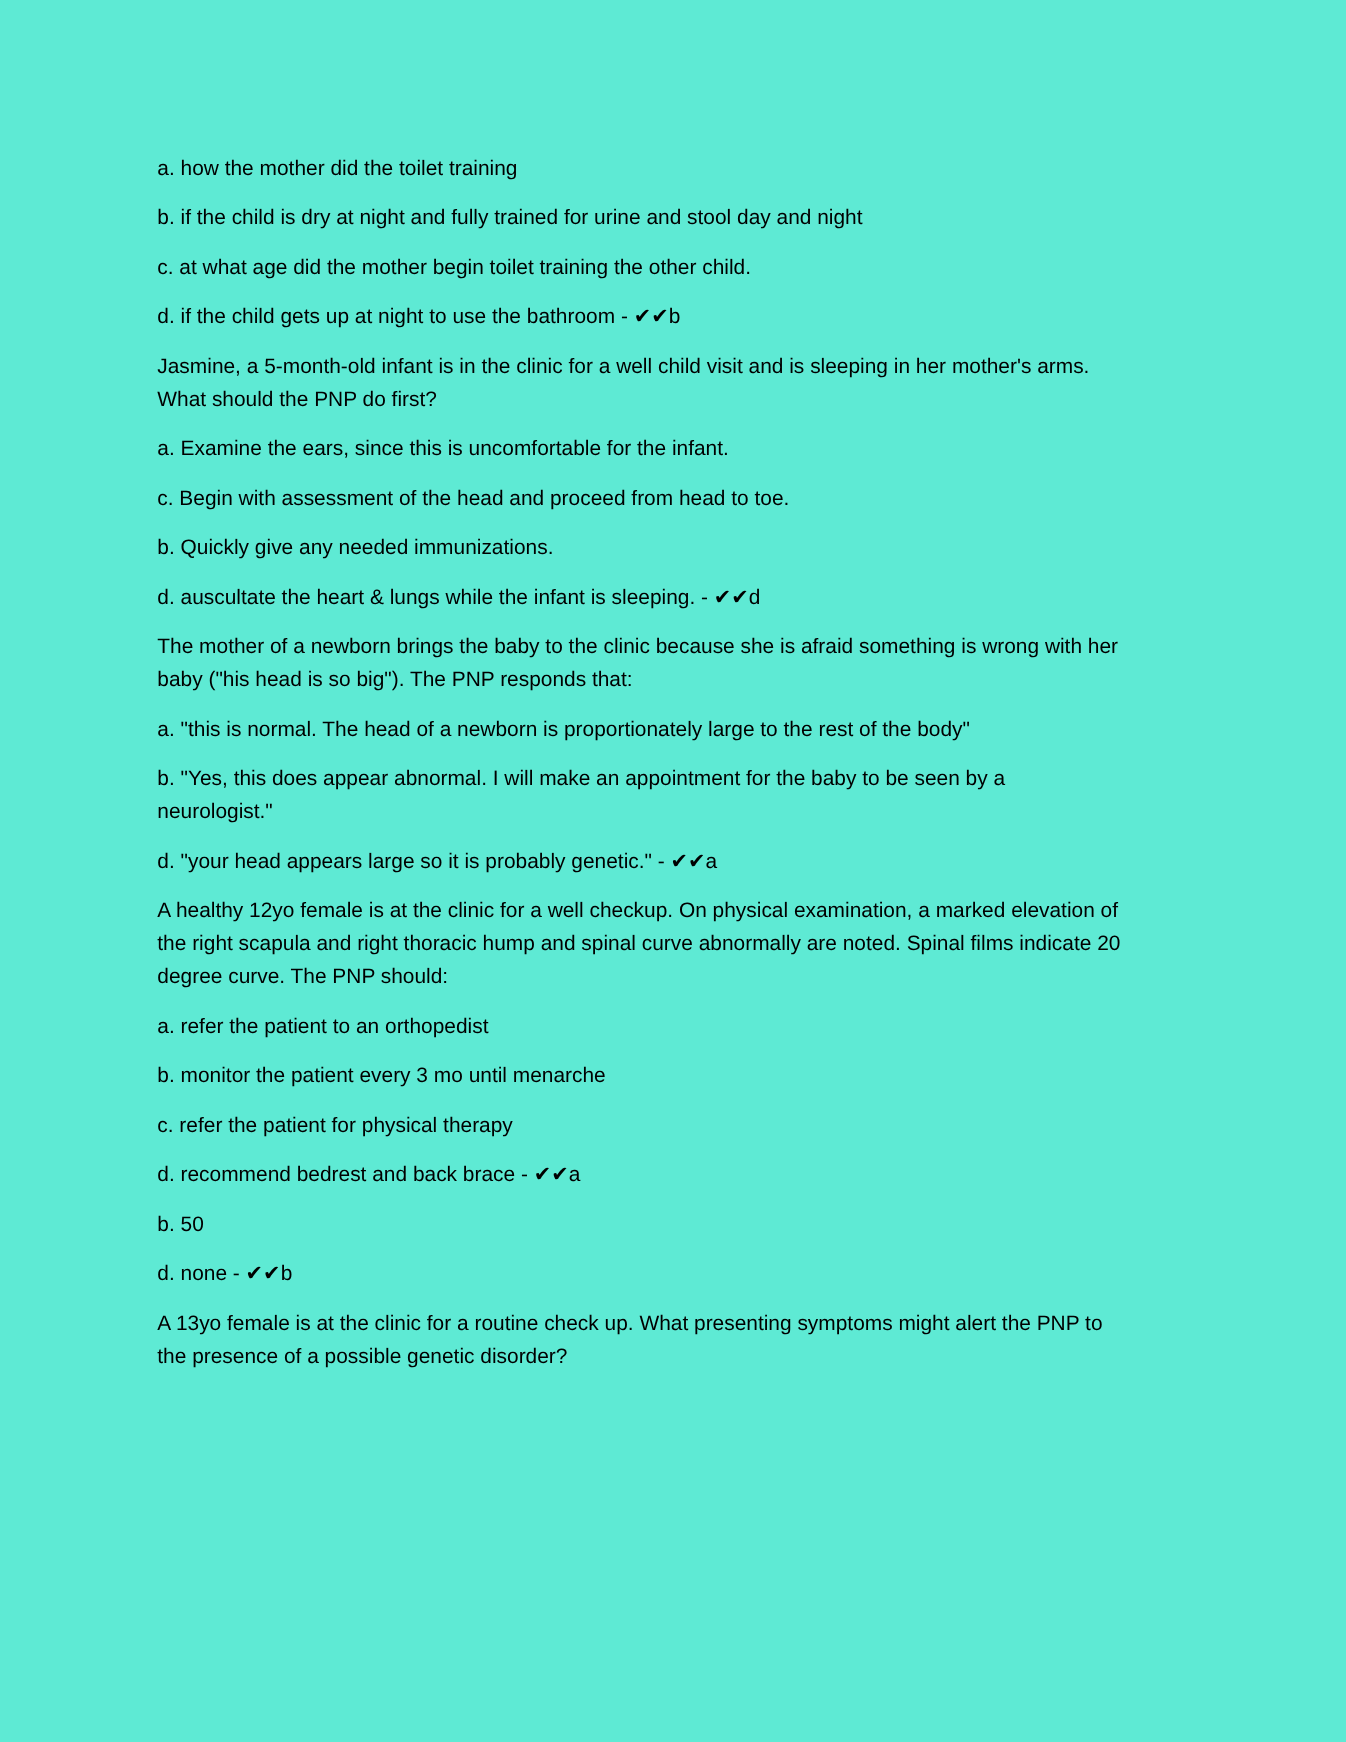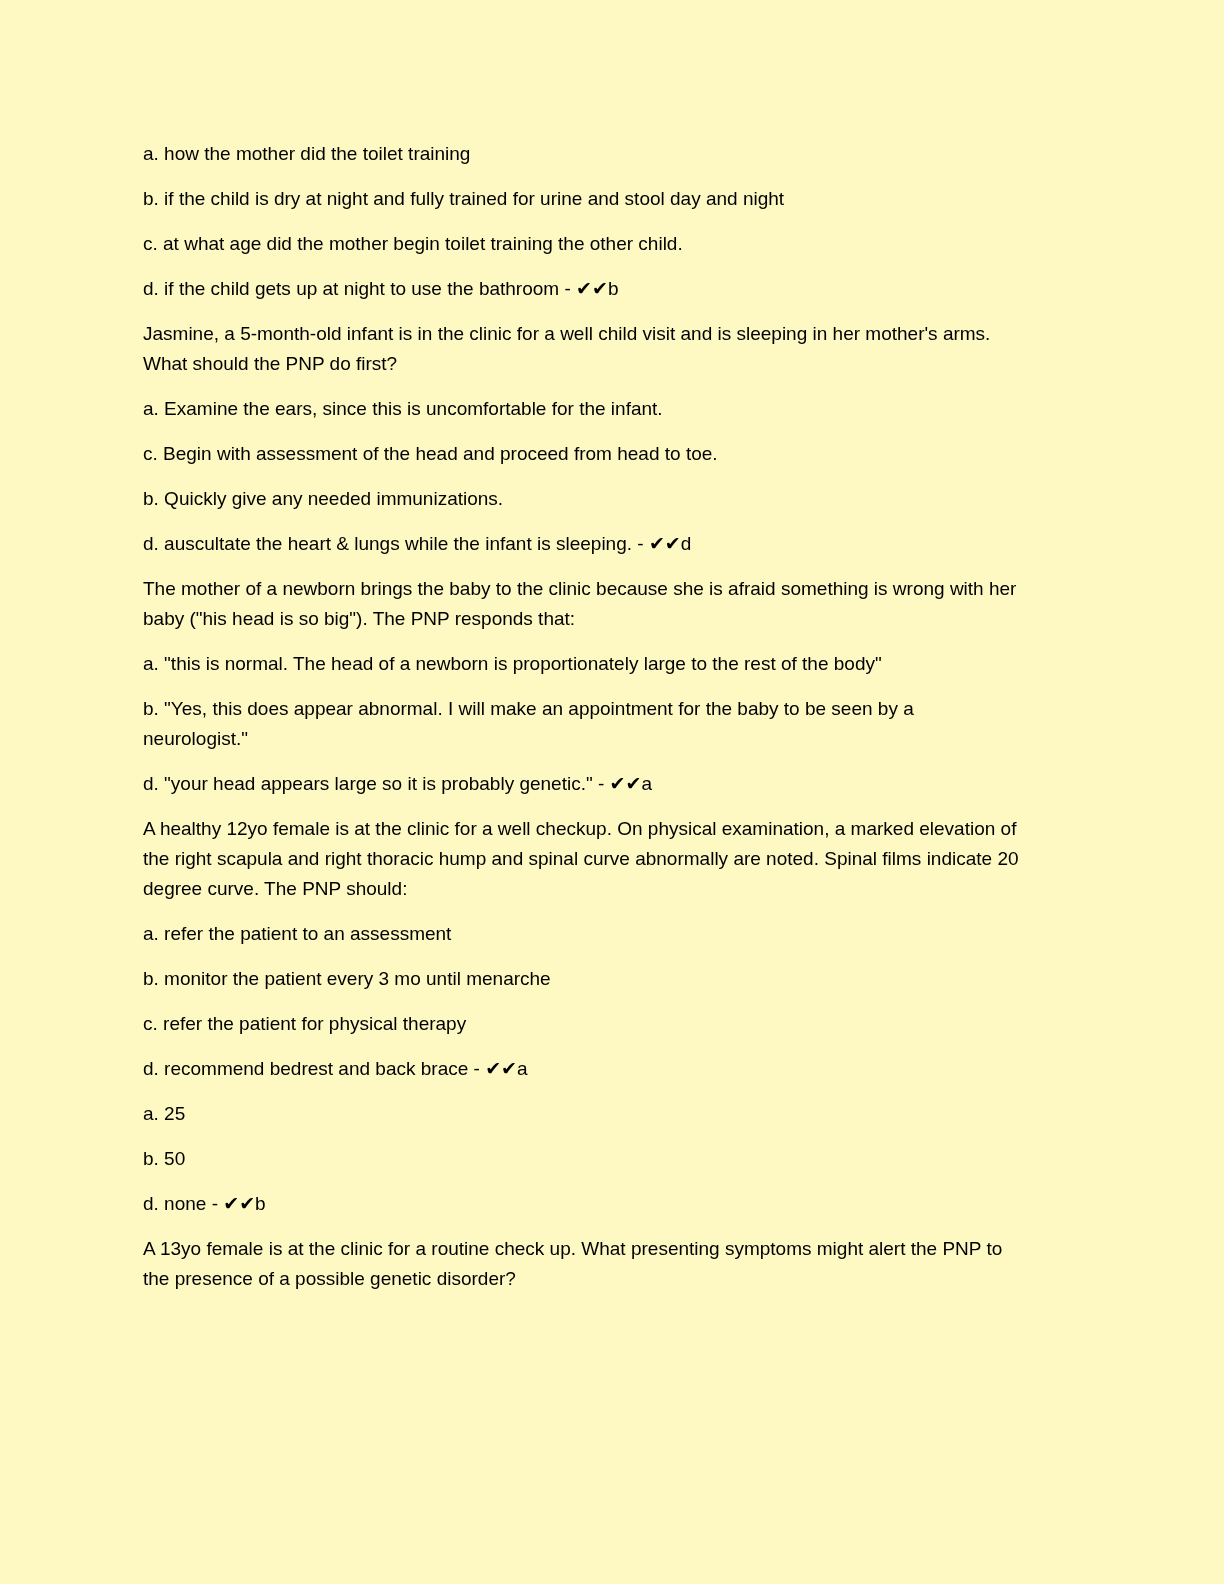--- a/index.html
+++ b/index.html
@@ -5,21 +5,21 @@
   html, body {
     margin: 0;
     padding: 0;
     background: #ffffff;
   }
   .page {
     position: relative;
     width: 1224px;
     height: 1584px;
     box-sizing: border-box;
-    background: #fef9c3;
+    background: #5eead4;
     color: #000000;
     padding: 139px 110px 0 143px;
     overflow: hidden;
     font-family: "Liberation Sans", sans-serif;
   }
   .para {
     margin: 0 0 15px 0;
     font-size: 19px;
     line-height: 30px;
     white-space: pre-wrap;
@@ -43,22 +43,21 @@
   <p class="para">d. auscultate the heart &amp; lungs while the infant is sleeping. - ✔✔d</p>
   <p class="para">The mother of a newborn brings the baby to the clinic because she is afraid something is wrong with her
 baby ("his head is so big"). The PNP responds that:</p>
   <p class="para">a. "this is normal. The head of a newborn is proportionately large to the rest of the body"</p>
   <p class="para">b. "Yes, this does appear abnormal. I will make an appointment for the baby to be seen by a
 neurologist."</p>
   <p class="para">d. "your head appears large so it is probably genetic." - ✔✔a</p>
   <p class="para">A healthy 12yo female is at the clinic for a well checkup. On physical examination, a marked elevation of
 the right scapula and right thoracic hump and spinal curve abnormally are noted. Spinal films indicate 20
 degree curve. The PNP should:</p>
-  <p class="para">a. refer the patient to an assessment</p>
+  <p class="para">a. refer the patient to an orthopedist</p>
   <p class="para">b. monitor the patient every 3 mo until menarche</p>
   <p class="para">c. refer the patient for physical therapy</p>
   <p class="para">d. recommend bedrest and back brace - ✔✔a</p>
-  <p class="para">a. 25</p>
   <p class="para">b. 50</p>
   <p class="para">d. none - ✔✔b</p>
   <p class="para">A 13yo female is at the clinic for a routine check up. What presenting symptoms might alert the PNP to
 the presence of a possible genetic disorder?</p>
 </div>
 
 </body></html>

